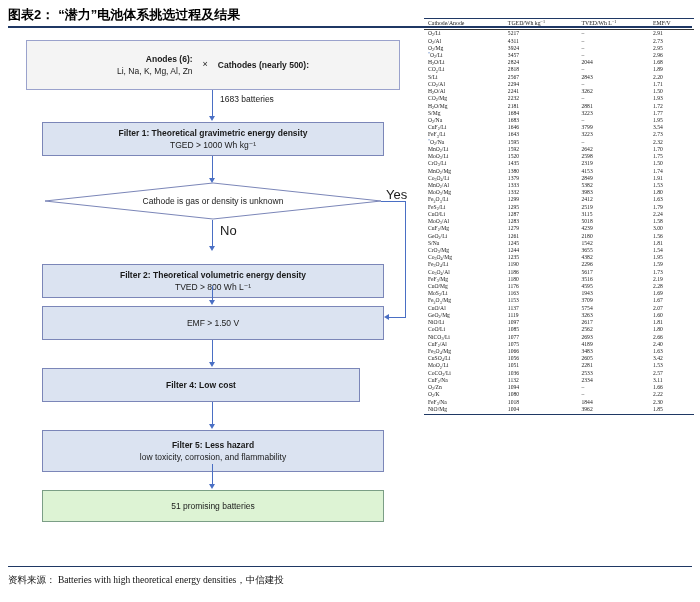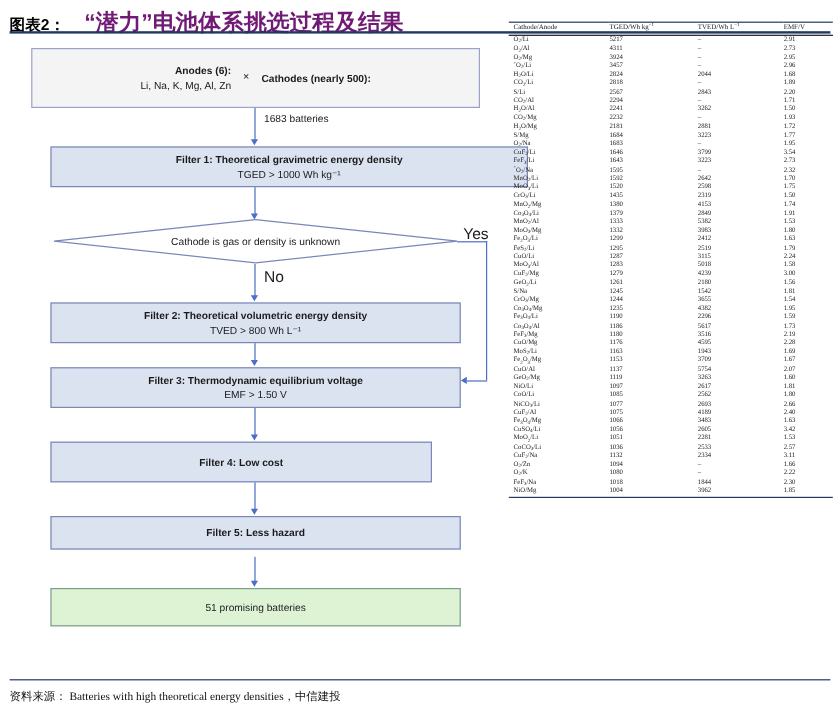--- a/index.html
+++ b/index.html
@@ -13,21 +13,21 @@
   
   .title-row{
     position:absolute;left:8px;top:6px;width:684px;
     display:flex;align-items:baseline;
   }
   .title-label{
     font-weight:bold;font-size:13px;color:#000;letter-spacing:0px;
     white-space:nowrap;
   }
   .title-text{
-    font-weight:bold;font-size:19px;color:#701a75;margin-left:16px;white-space:nowrap;
+    font-weight:bold;font-size:13px;color:#000000;margin-left:4px;white-space:nowrap;
   }
   .title-rule{
     position:absolute;left:8px;top:26px;width:684px;height:2px;background:#1f3864;
   }
   
   .flow{
     position:absolute;left:8px;top:32px;width:408px;height:500px;
   }
   .box{
     position:absolute;box-sizing:border-box;
@@ -152,21 +152,21 @@
       <div class="cathodes">
         <div class="c1">Cathodes (nearly 500):</div>
       </div>
     </div>
   </div>
 
   <div class="conn conn-v" style="left:204px;top:58px;width:1px;height:28px;"></div>
   <div class="arrowhead" style="left:201px;top:84px;"></div>
   <div class="arrow-label" style="left:212px;top:62px;">1683 batteries</div>
 
-  <div class="box box-filter" style="left:34px;top:90px;width:398px;height:34px;">
+  <div class="box box-filter" style="left:34px;top:90px;width:342px;height:34px;">
     <div class="l1">Filter 1: Theoretical gravimetric energy density</div>
     <div class="l2">TGED &gt; 1000 Wh kg⁻¹</div>
   </div>
 
   <div class="conn conn-v" style="left:204px;top:124px;width:1px;height:24px;"></div>
   <div class="arrowhead" style="left:201px;top:146px;"></div>
 
   <div class="diamond-wrap" style="left:36px;top:150px;width:338px;height:38px;">
     <svg width="338" height="38" viewBox="0 0 338 38">
       <polygon points="169,1 337,19 169,37 1,19" fill="#ffffff" stroke="#7b86b8" stroke-width="1"></polygon>
@@ -177,45 +177,45 @@
   <div class="conn conn-h" style="left:373px;top:169px;width:25px;height:1px;"></div>
   <div class="conn conn-v" style="left:397px;top:169px;width:1px;height:116px;"></div>
   <div class="conn conn-h" style="left:381px;top:285px;width:17px;height:1px;"></div>
   <div class="arrowhead-left" style="left:376px;top:281.5px;"></div>
   <div class="edge-label" style="left:378px;top:155px;">Yes</div>
 
   <div class="conn conn-v" style="left:204px;top:188px;width:1px;height:28px;"></div>
   <div class="arrowhead" style="left:201px;top:214px;"></div>
   <div class="edge-label" style="left:212px;top:191px;">No</div>
 
-  <div class="box box-filter" style="left:34px;top:220px;width:342px;height:34px;">
+  <div class="box box-filter" style="left:34px;top:232px;width:342px;height:34px;">
     <div class="l1">Filter 2: Theoretical volumetric energy density</div>
     <div class="l2">TVED &gt; 800 Wh L⁻¹</div>
   </div>
 
   <div class="conn conn-v" style="left:204px;top:254px;width:1px;height:16px;"></div>
   <div class="arrowhead" style="left:201px;top:268px;"></div>
 
   <div class="box box-filter" style="left:34px;top:274px;width:342px;height:34px;">
-    <div class="l1">Filter 3: Thermodynamic equilibrium voltage</div>
     <div class="l2">EMF &gt; 1.50 V</div>
   </div>
 
   <div class="conn conn-v" style="left:204px;top:308px;width:1px;height:24px;"></div>
   <div class="arrowhead" style="left:201px;top:330px;"></div>
 
   <div class="box box-filter" style="left:34px;top:336px;width:318px;height:34px;">
     <div class="l1">Filter 4: Low cost</div>
   </div>
 
   <div class="conn conn-v" style="left:204px;top:370px;width:1px;height:24px;"></div>
   <div class="arrowhead" style="left:201px;top:392px;"></div>
 
-  <div class="box box-filter" style="left:34px;top:398px;width:342px;height:28px;">
+  <div class="box box-filter" style="left:34px;top:398px;width:342px;height:42px;">
     <div class="l1">Filter 5: Less hazard</div>
+    <div class="l2">low toxicity, corrosion, and flammability</div>
   </div>
 
   <div class="conn conn-v" style="left:204px;top:432px;width:1px;height:22px;"></div>
   <div class="arrowhead" style="left:201px;top:452px;"></div>
 
   <div class="box box-result" style="left:34px;top:458px;width:342px;height:32px;">
     <div class="l2">51 promising batteries</div>
   </div>
 
 </div>

